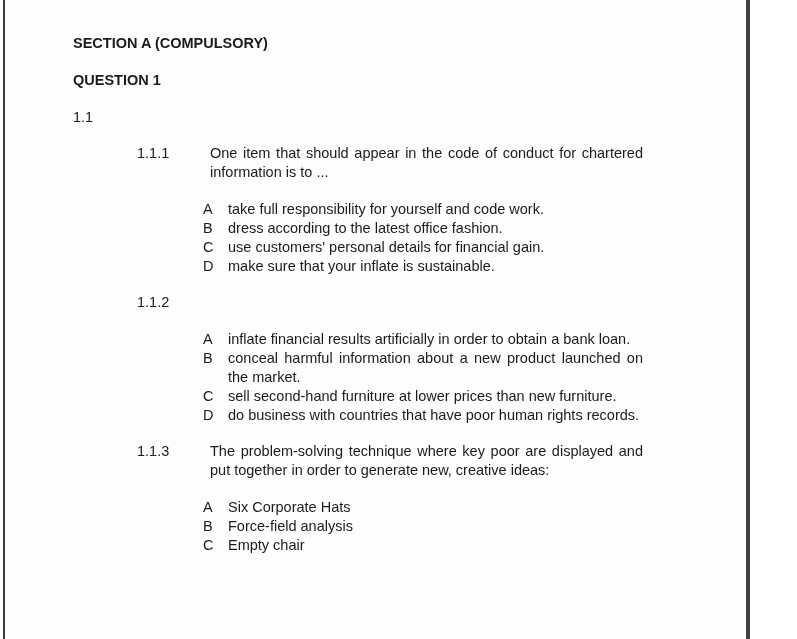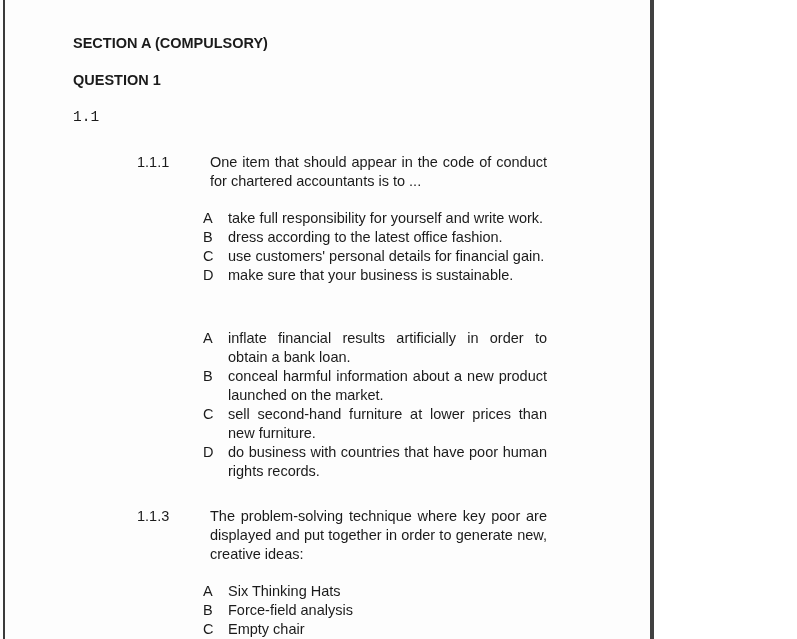--- a/index.html
+++ b/index.html
@@ -2,21 +2,21 @@
 <html><head>
 <meta charset="utf-8">
 <style>
   html, body {
     margin: 0;
     padding: 0;
     background: #ffffff;
   }
   .page {
     position: relative;
-    width: 654px;
+    width: 750px;
     height: 639px;
     background: #fdfdfd;
     overflow: hidden;
     font-family: "Liberation Sans", sans-serif;
     color: #1b1b1b;
     box-sizing: border-box;
   }
   .border-left {
     position: absolute;
     left: 3px;
@@ -38,34 +38,33 @@
     font-size: 14.5px;
     line-height: 19px;
   }
   .heading {
     font-weight: 700;
     margin: 0 0 18px 0;
   }
   .q-intro {
     display: flex;
     margin-top: 18px;
-    font-family: Liberation Mono, monospace;
   }
   .q-num {
     width: 64px;
     flex-shrink: 0;
   }
   .q-body {
     flex: 1;
     text-align: justify;
   }
   .subq {
     display: flex;
     margin-left: 64px;
-    margin-top: 26px;
+    margin-top: 17px;
   }
   .subq-num {
     width: 73px;
     flex-shrink: 0;
   }
   .subq-body {
     flex: 1;
     text-align: justify;
   }
   .options {
@@ -95,42 +94,43 @@
 
     <p class="heading">SECTION A (COMPULSORY)</p>
     <p class="heading" style="margin-bottom:0;">QUESTION 1</p>
 
     <div class="q-intro">
       <div class="q-num">1.1</div>
     </div>
 
     <div class="subq">
       <div class="subq-num">1.1.1</div>
-      <div class="subq-body">One item that should appear in the code of conduct for chartered accountants is to ...</div>
+      <div class="subq-body">One item that should appear in the code of conduct for chartered information is to ...</div>
     </div>
     <div class="options">
       <div class="option-row">
         <div class="option-letter">A</div>
-        <div class="option-text">take full responsibility for yourself and write work.</div>
+        <div class="option-text">take full responsibility for yourself and code work.</div>
       </div>
       <div class="option-row">
         <div class="option-letter">B</div>
         <div class="option-text">dress according to the latest office fashion.</div>
       </div>
       <div class="option-row">
         <div class="option-letter">C</div>
         <div class="option-text">use customers' personal details for financial gain.</div>
       </div>
       <div class="option-row">
         <div class="option-letter">D</div>
-        <div class="option-text">make sure that your business is sustainable.</div>
+        <div class="option-text">make sure that your inflate is sustainable.</div>
       </div>
     </div>
 
     <div class="subq">
+      <div class="subq-num">1.1.2</div>
     </div>
     <div class="options">
       <div class="option-row">
         <div class="option-letter">A</div>
         <div class="option-text">inflate financial results artificially in order to obtain a bank loan.</div>
       </div>
       <div class="option-row">
         <div class="option-letter">B</div>
         <div class="option-text">conceal harmful information about a new product launched on the market.</div>
       </div>
@@ -144,21 +144,21 @@
       </div>
     </div>
 
     <div class="subq">
       <div class="subq-num">1.1.3</div>
       <div class="subq-body">The problem-solving technique where key poor are displayed and put together in order to generate new, creative ideas:</div>
     </div>
     <div class="options">
       <div class="option-row">
         <div class="option-letter">A</div>
-        <div class="option-text">Six Thinking Hats</div>
+        <div class="option-text">Six Corporate Hats</div>
       </div>
       <div class="option-row">
         <div class="option-letter">B</div>
         <div class="option-text">Force-field analysis</div>
       </div>
       <div class="option-row">
         <div class="option-letter">C</div>
         <div class="option-text">Empty chair</div>
       </div>
     </div>

